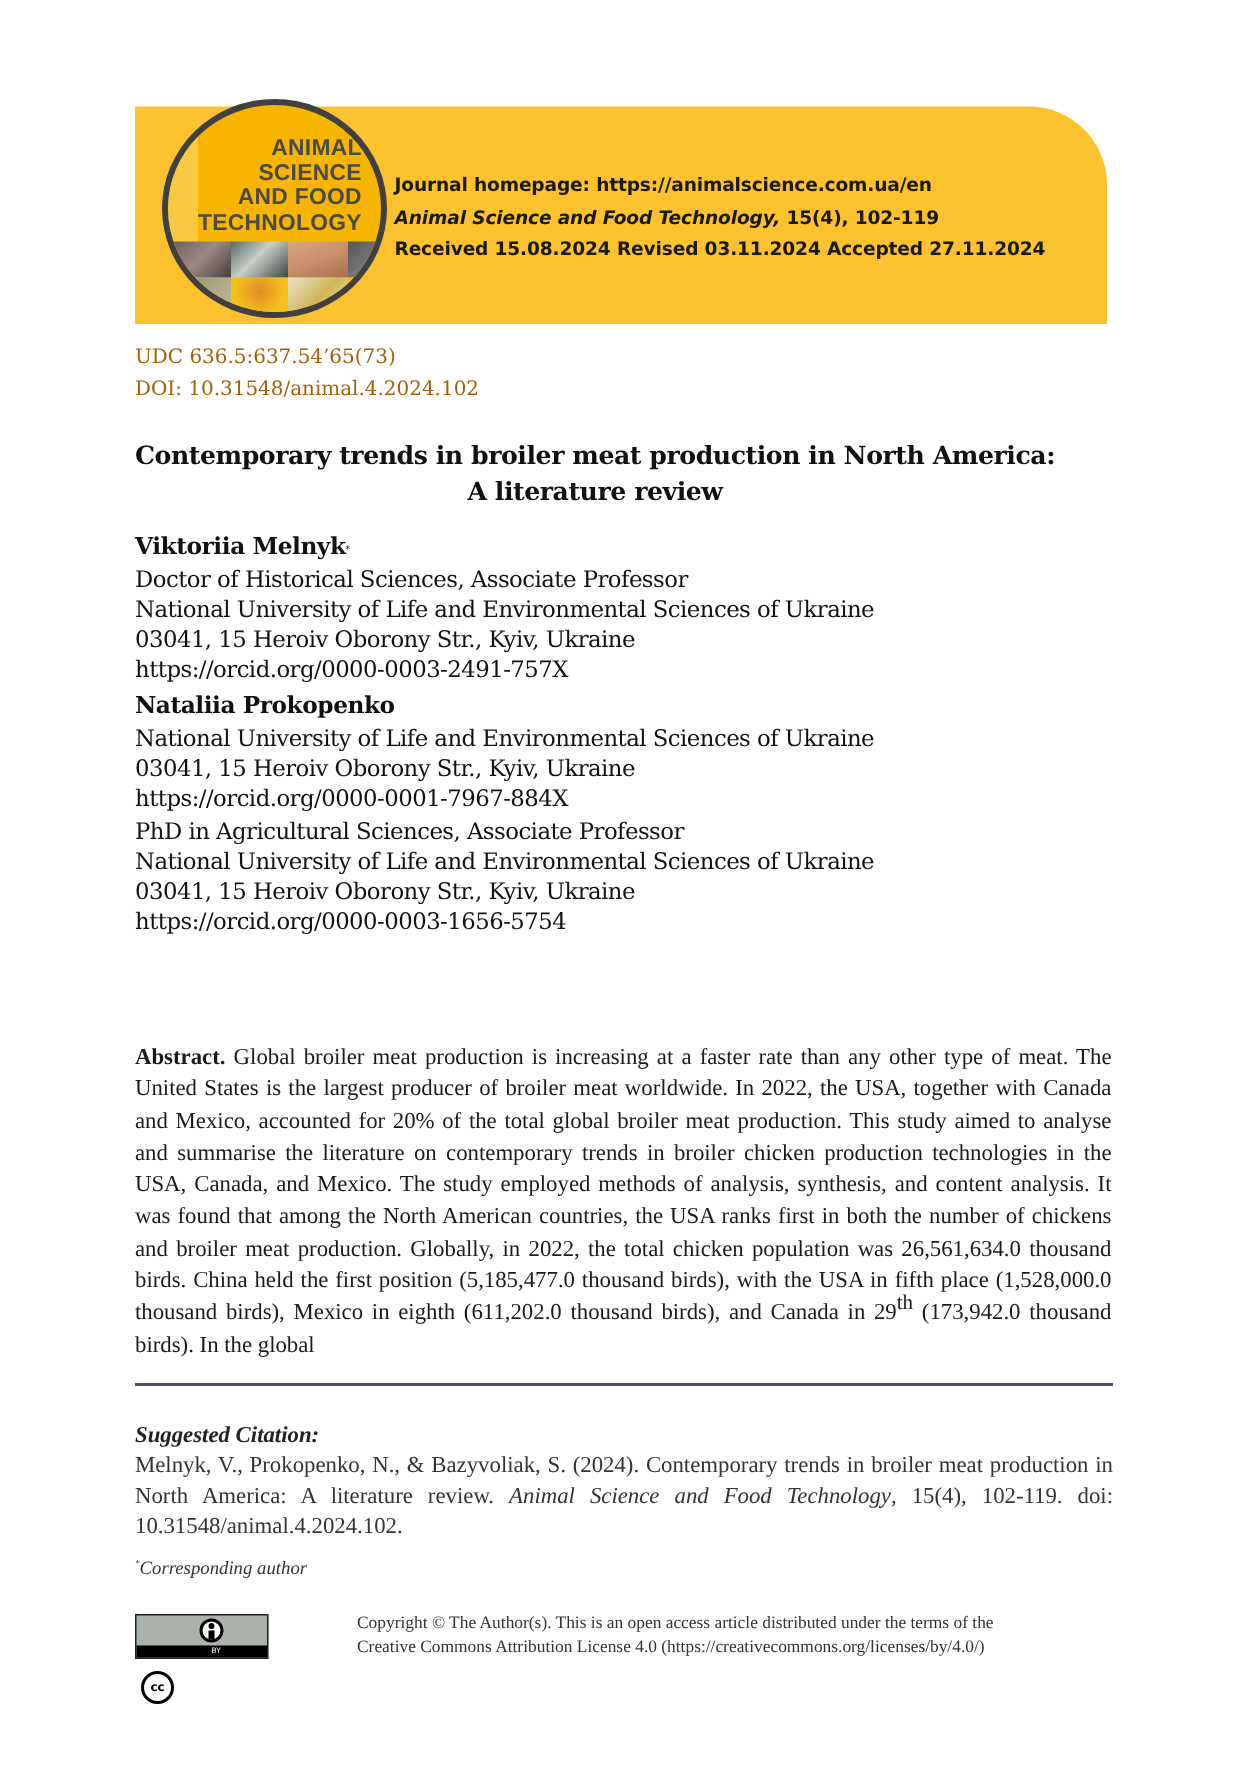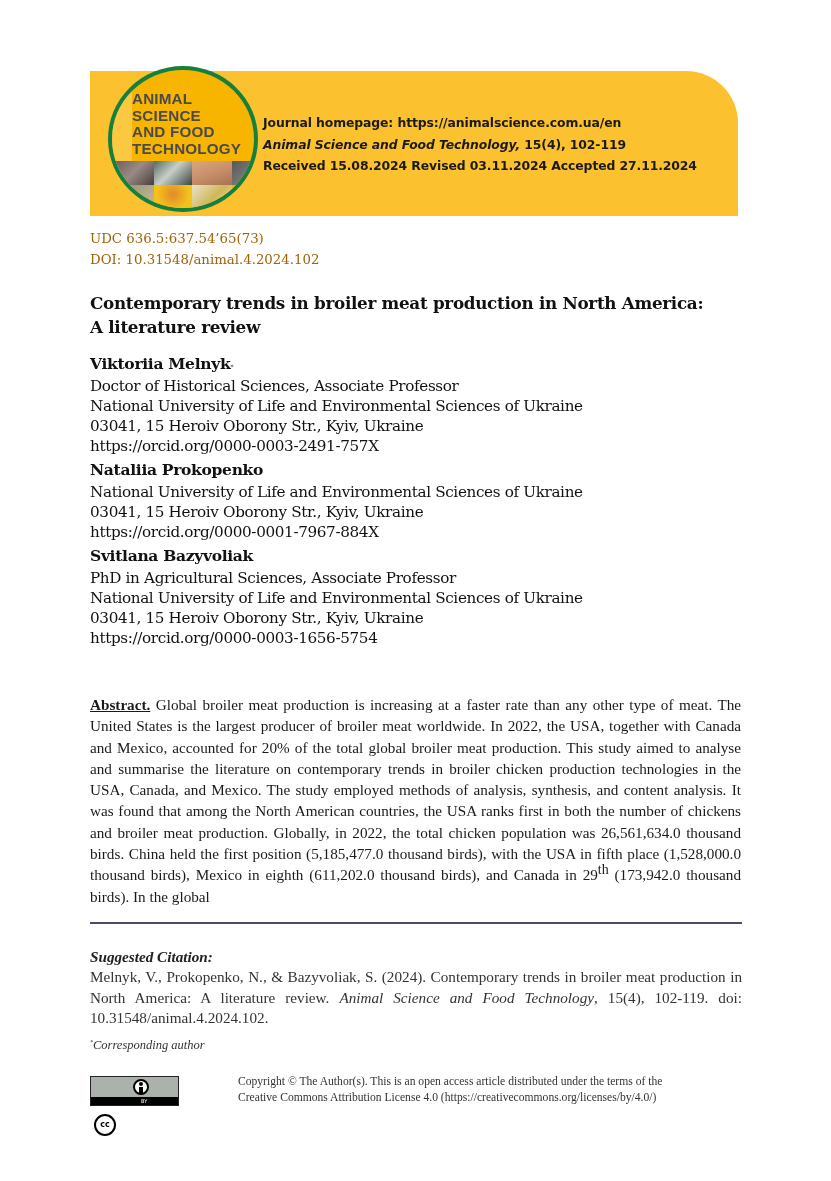--- a/index.html
+++ b/index.html
@@ -2,49 +2,49 @@
 <html><head>
   <meta charset="utf-8">
   <style>
     html, body { margin: 0; padding: 0; background: #ffffff; }
     body { width: 831px; height: 1181px; position: relative; overflow: hidden;
            font-family: "DejaVu Serif", "Liberation Serif", serif; color: #1a1a1a; }
 
     .banner { position: absolute; left: 90px; top: 71px; width: 648px; height: 145px;
               background: #fcc12f; border-top-right-radius: 52px; }
     .logo { position: absolute; left: 108px; top: 66px; width: 150px; height: 146px;
-            border-radius: 50%; background: #15803d; }
+            border-radius: 50%; background: #404040; text-align: right; }
     .logo-inner { position: absolute; left: 4px; top: 4px; width: 142px; height: 138px;
                   border-radius: 50%; overflow: hidden; background: #f7b500; }
     .logo-inner .hl { position: absolute; left: 0; top: 0; width: 20px; height: 100%;
                       background: #fdd66d; opacity: .6; }
     .logo-title { position: absolute; left: 20px; top: 21px; font-family: "Liberation Sans", sans-serif;
                   font-weight: bold; font-size: 15.2px; line-height: 16.5px; color: #4a4a4a; letter-spacing: 0.2px; }
     .logo-photos { position: absolute; left: 0; top: 91px; width: 142px; height: 47px; }
     .ph { position: absolute; }
 
     .banner-text { position: absolute; left: 263px; top: 112px; font-family: "DejaVu Sans", sans-serif;
                    font-size: 12.4px; line-height: 21.5px; color: #1a1a1a; font-weight: bold; letter-spacing: -0.1px; }
     .banner-text .line { white-space: nowrap; }
     .banner-text .it { font-style: italic; }
     .banner-text .nb { font-weight: 600; }
 
     .meta { position: absolute; left: 90px; top: 229px; font-size: 13.3px; line-height: 20.5px; color: #a16207; }
     .title { position: absolute; left: 90px; top: 292px; font-size: 16.8px; line-height: 23.5px; font-weight: bold;
-             color: #111; letter-spacing: -0.3px; }
+             color: #111; letter-spacing: -0.3px; text-align: center; }
 
     .authors { position: absolute; left: 90px; top: 352px; width: 600px; }
     .author { margin-bottom: 2px; }
     .author-name { font-size: 15.5px; font-weight: bold; line-height: 24px; letter-spacing: -0.3px; color: #111; }
     .author-name sup { font-size: 6px; vertical-align: top; position: relative; top: 3px; font-weight: normal; }
     .author-line { font-size: 15.2px; line-height: 20px; letter-spacing: -0.35px; color: #111; white-space: nowrap; }
 
     .abstract { position: absolute; left: 90px; top: 694px; width: 651px; font-family: "Liberation Serif", serif;
                 font-size: 15.2px; line-height: 21.3px; text-align: justify; color: #1a1a1a; }
-    .abstract b { font-weight: bold; text-decoration: underline; }
+    .abstract b { font-weight: bold; }
     .abstract sup { font-size: 14px; line-height: 0; }
 
     .divider { position: absolute; left: 90px; top: 922px; width: 652px; height: 2px; background: #4d4a6b; }
 
     .citation { position: absolute; left: 90px; top: 947px; width: 652px; font-family: "Liberation Serif", serif;
                 font-size: 15.2px; line-height: 20.3px; color: #333; text-align: justify; }
     .citation .lbl { font-style: italic; font-weight: bold; color: #222; }
     .citation i { font-style: italic; }
 
     .corr { position: absolute; left: 90px; top: 1038px; font-family: "Liberation Serif", serif; font-style: italic;
@@ -118,21 +118,20 @@
     <div class="author-line">03041, 15 Heroiv Oborony Str., Kyiv, Ukraine</div>
     <div class="author-line">https://orcid.org/0000-0003-2491-757X</div>
   </div>
   <div class="author">
     <div class="author-name"><span>Nataliia Prokopenko</span></div>
     <div class="author-line">National University of Life and Environmental Sciences of Ukraine</div>
     <div class="author-line">03041, 15 Heroiv Oborony Str., Kyiv, Ukraine</div>
     <div class="author-line">https://orcid.org/0000-0001-7967-884X</div>
   </div>
   <div class="author">
-    <div class="author-name"><span>Svitlana Bazyvoliak</span></div>
     <div class="author-line">PhD in Agricultural Sciences, Associate Professor</div>
     <div class="author-line">National University of Life and Environmental Sciences of Ukraine</div>
     <div class="author-line">03041, 15 Heroiv Oborony Str., Kyiv, Ukraine</div>
     <div class="author-line">https://orcid.org/0000-0003-1656-5754</div>
   </div>
 </div>
 
 <div class="abstract"><b>Abstract.</b><span> Global broiler meat production is increasing at a faster rate than any other type of meat. The United States is the largest producer of broiler meat worldwide. In 2022, the USA, together with Canada and Mexico, accounted for 20% of the total global broiler meat production. This study aimed to analyse and summarise the literature on contemporary trends in broiler chicken production technologies in the USA, Canada, and Mexico. The study employed methods of analysis, synthesis, and content analysis. It was found that among the North American countries, the USA ranks first in both the number of chickens and broiler meat production. Globally, in 2022, the total chicken population was 26,561,634.0 thousand birds. China held the first position (5,185,477.0 thousand birds), with the USA in fifth place (1,528,000.0 thousand birds), Mexico in eighth (611,202.0 thousand birds), and Canada in 29</span><sup>th</sup><span> (173,942.0 thousand birds). In the global</span></div>
 
 <div class="divider"></div>

